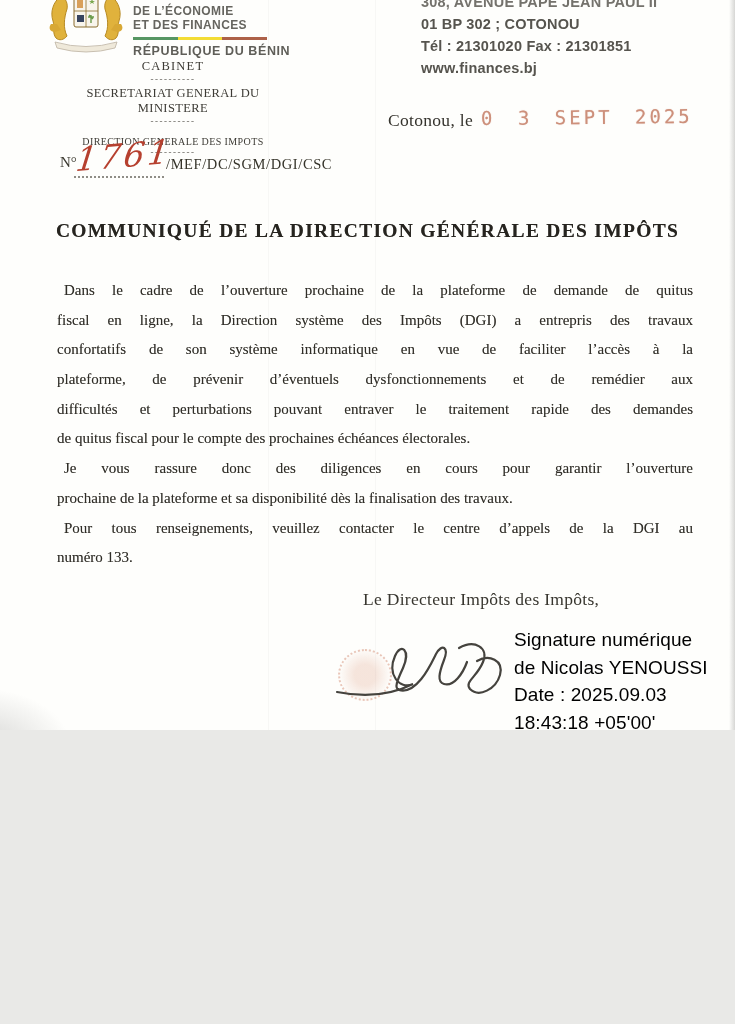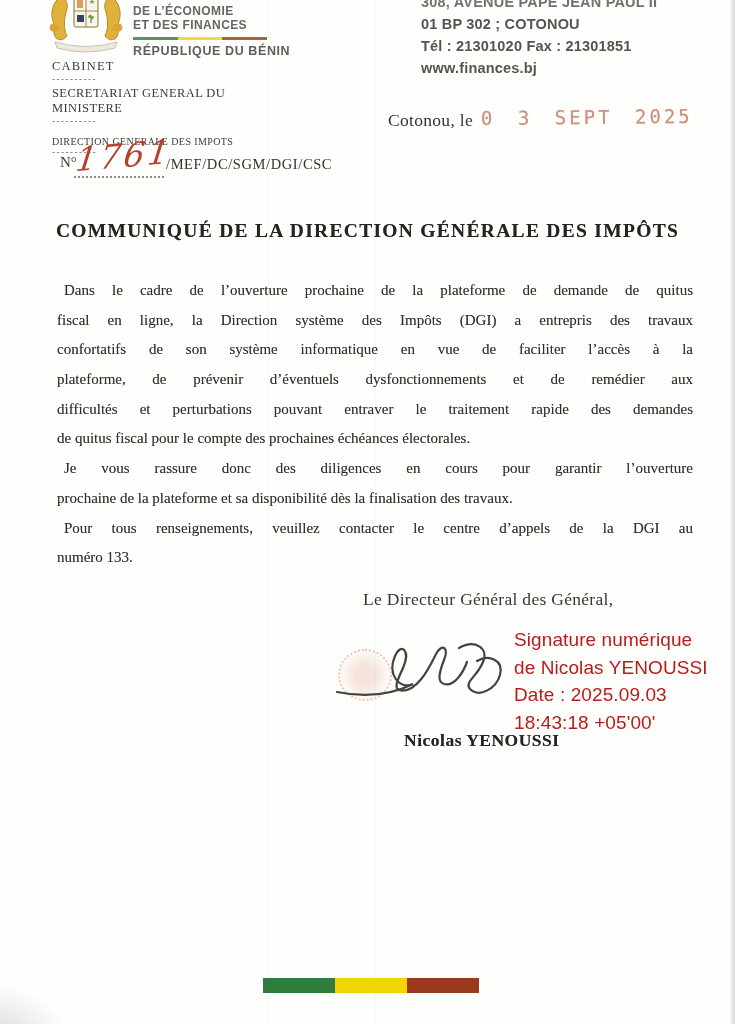--- a/index.html
+++ b/index.html
@@ -1,38 +1,38 @@
 <!DOCTYPE html>
 <html><head>
 <meta charset="utf-8">
 <style>
   html,body { margin:0; padding:0; background:#e9e9e7; }
   .page {
-    position:relative; width:735px; height:1024px; margin:0 auto;
+    position:relative; width:735px; height:730px; margin:0 auto;
     background:#fefefc; overflow:hidden;
     font-family:"Liberation Serif", serif; color:#2e2c27;
   }
   
   .edge-right { position:absolute; right:0; top:0; width:6px; height:100%;
     background:linear-gradient(to left, rgba(150,150,148,.38), rgba(150,150,148,0)); }
   .crease { position:absolute; top:0; width:1px; height:100%; background:rgba(110,110,108,.05); }
   .corner-smudge { position:absolute; left:-18px; bottom:-18px; width:90px; height:60px;
     background:radial-gradient(ellipse at bottom left, rgba(140,140,138,.35), rgba(140,140,138,0) 70%); }
 
   
   .coat { position:absolute; left:45px; top:-6px; width:82px; height:62px; }
   .ministry { position:absolute; left:133px; top:4px; width:150px;
     font-family:"Liberation Sans", sans-serif; font-weight:bold; color:#66655f;
     font-size:12px; line-height:14px; letter-spacing:.4px; }
   .hdr-flag { position:absolute; left:133px; top:37px; width:134px; height:3px; display:flex; opacity:.8; }
   .hdr-flag div { flex:1; height:100%; }
   .republic { position:absolute; left:133px; top:44px;
     font-family:"Liberation Sans", sans-serif; font-weight:bold; color:#5f5e58;
     font-size:12.5px; letter-spacing:.6px; }
-  .orgcol { position:absolute; left:52px; top:59px; width:226px; color:#3d3b35; }
+  .orgcol { position:absolute; left:60px; top:59px; width:226px; text-align:center; color:#3d3b35; }
   .orgcol .cab { font-size:12.5px; letter-spacing:1.2px; }
   .orgcol .sep { font-size:9px; letter-spacing:1.5px; color:#56544e; line-height:11px; }
   .orgcol .secr { font-size:12.5px; letter-spacing:.4px; margin-top:1px; }
   .orgcol .dir { font-size:10px; font-weight:normal; letter-spacing:.4px; margin-top:9px; }
   .address { position:absolute; left:421px; top:-9px; width:280px;
     font-family:"Liberation Sans", sans-serif; color:#56544e; font-size:14.5px;
     line-height:22px; font-weight:bold; letter-spacing:.2px; }
   .address .clip { color:#74726c; }
 
   
@@ -61,21 +61,21 @@
   .bl.first { text-indent:7px; }
 
   
   .closing { position:absolute; left:363px; top:589px; font-size:17.5px; color:#38362f; letter-spacing:.3px; }
   .ink-stamp { position:absolute; left:338px; top:649px; width:50px; height:48px; border-radius:50%;
     border:2px dotted rgba(203,118,88,.4);
     background:radial-gradient(circle, rgba(212,128,94,.2) 30%, rgba(212,128,94,.05) 65%, transparent 75%); }
   .sig-svg { position:absolute; left:333px; top:632px; width:178px; height:88px; }
   .digital-sig { position:absolute; left:514px; top:626px; width:210px;
     font-family:"Liberation Sans", sans-serif; font-size:19px; line-height:27.5px;
-    color:#b91c1c; letter-spacing:.1px; }
+    color:#000000; letter-spacing:.1px; }
   .signer { position:absolute; left:404px; top:730px; font-size:17.5px; font-weight:bold;
     letter-spacing:.5px; color:#26241f; text-shadow:0 0 .4px rgba(40,38,32,.5); }
 
   
   .footer-flag { position:absolute; left:263px; top:978px; width:216px; height:15px; display:flex; }
   .footer-flag div { flex:1; height:100%; }
 </style>
 </head>
 <body>
 
@@ -144,21 +144,21 @@
     <div class="bl j">confortatifs de son système informatique en vue de faciliter l’accès à la</div>
     <div class="bl j">plateforme, de prévenir d’éventuels dysfonctionnements et de remédier aux</div>
     <div class="bl j">difficultés et perturbations pouvant entraver le traitement rapide des demandes</div>
     <div class="bl">de quitus fiscal pour le compte des prochaines échéances électorales.</div>
     <div class="bl j first">Je vous rassure donc des diligences en cours pour garantir l’ouverture</div>
     <div class="bl">prochaine de la plateforme et sa disponibilité dès la finalisation des travaux.</div>
     <div class="bl j first">Pour tous renseignements, veuillez contacter le centre d’appels de la DGI au</div>
     <div class="bl">numéro 133.</div>
   </div>
 
-  <div class="closing">Le Directeur Général des Général,</div>
+  <div class="closing">Le Directeur Impôts des Impôts,</div>
 
   <div class="ink-stamp"></div>
   <svg class="sig-svg" viewBox="0 0 178 88">
     <path d="M4 60 C34 66 60 62 80 52 C66 58 54 42 62 24 C68 10 78 18 70 36 C64 49 61 56 66 58 C84 63 98 32 103 22 C109 11 116 15 111 28 C106 41 104 50 111 52 C121 55 130 41 134 30 M126 16 C142 7 156 16 150 30 C144 45 131 50 137 57 C146 66 163 57 167 43 C171 28 156 22 144 29" fill="none" stroke="#45433e" stroke-width="2.2" stroke-linecap="round"></path>
   </svg>
 
   <div class="digital-sig">
     <div>Signature numérique</div>
     <div>de Nicolas YENOUSSI</div>
     <div>Date : 2025.09.03</div>

